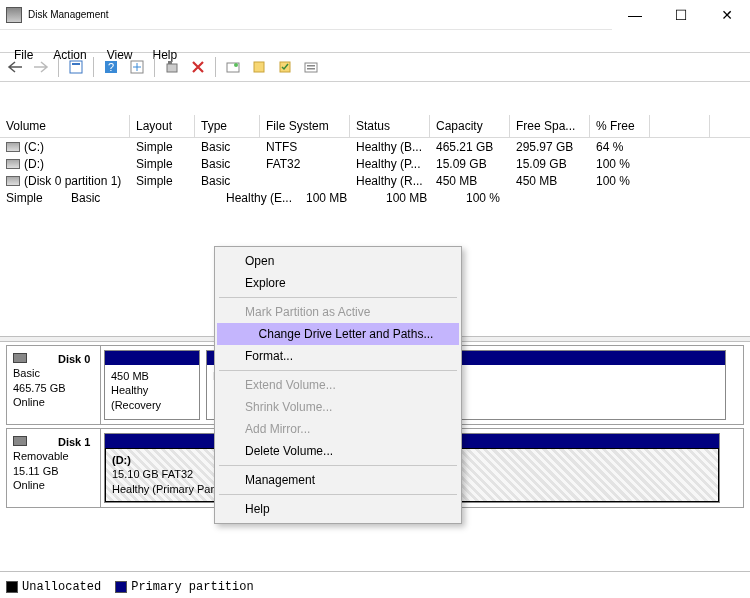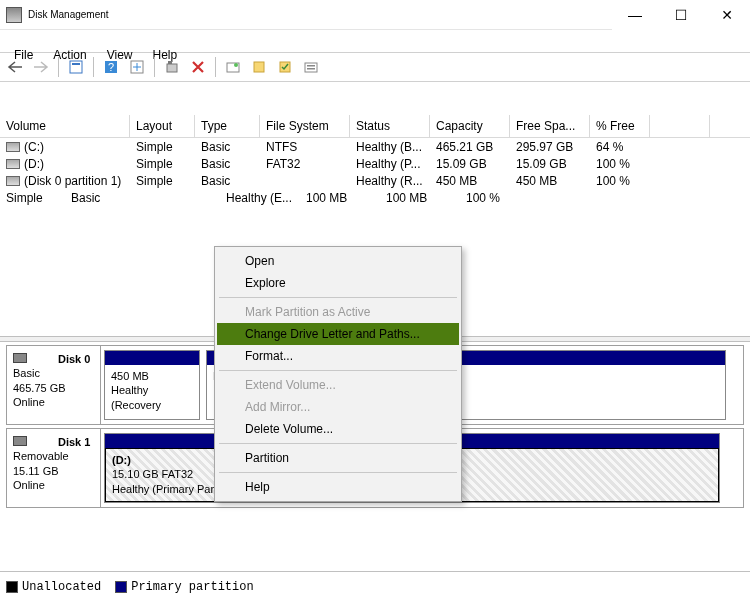--- a/index.html
+++ b/index.html
@@ -53,21 +53,21 @@
   .sw { width:12px; height:12px; display:inline-block; border:1px solid #555; vertical-align:middle; margin-right:4px; }
   .sw-black{background:#000;} .sw-navy{background:#000080;}
 
   .bottom-rule { position:absolute; left:0; right:0; bottom:26px; height:1px; background:#c0c0c0; }
   .scrollspace { height: 34px; }
 
   
   .context-menu { position:absolute; left:214px; top:246px; width:248px; background:#f2f2f2; border:1px solid #a7a7a7; box-shadow:3px 3px 6px rgba(0,0,0,0.25); padding:3px 2px; z-index:100; }
   .cm-item { padding:4px 12px 4px 28px; font-size:12px; color:#000; white-space:nowrap; }
   .cm-item.disabled { color:#9b9b9b; }
-  .cm-item.highlight { background:#4d7c0f; }
+  .cm-item.highlight { background:#c4b5fd;text-align:center; }
   .cm-sep { height:1px; background:#c8c8c8; margin:3px 2px; }
 </style>
 </head>
 <body>
 
 <div class="titlebar">
   <div class="titlebar-left">
     <span class="titlebar-icon"></span>
     <span class="title-text">Disk Management</span>
   </div>
@@ -260,19 +260,20 @@
 
 <div class="context-menu" id="ctx">
     <div class="cm-item">Open</div>
     <div class="cm-item">Explore</div>
     <div class="cm-sep"></div>
     <div class="cm-item disabled">Mark Partition as Active</div>
     <div class="cm-item highlight">Change Drive Letter and Paths...</div>
     <div class="cm-item">Format...</div>
     <div class="cm-sep"></div>
     <div class="cm-item disabled">Extend Volume...</div>
+    <div class="cm-item disabled">Shrink Volume...</div>
     <div class="cm-item disabled">Add Mirror...</div>
     <div class="cm-item">Delete Volume...</div>
     <div class="cm-sep"></div>
-    <div class="cm-item">Partition</div>
+    <div class="cm-item">Management</div>
     <div class="cm-sep"></div>
     <div class="cm-item">Help</div>
   </div>
 
 </body></html>

